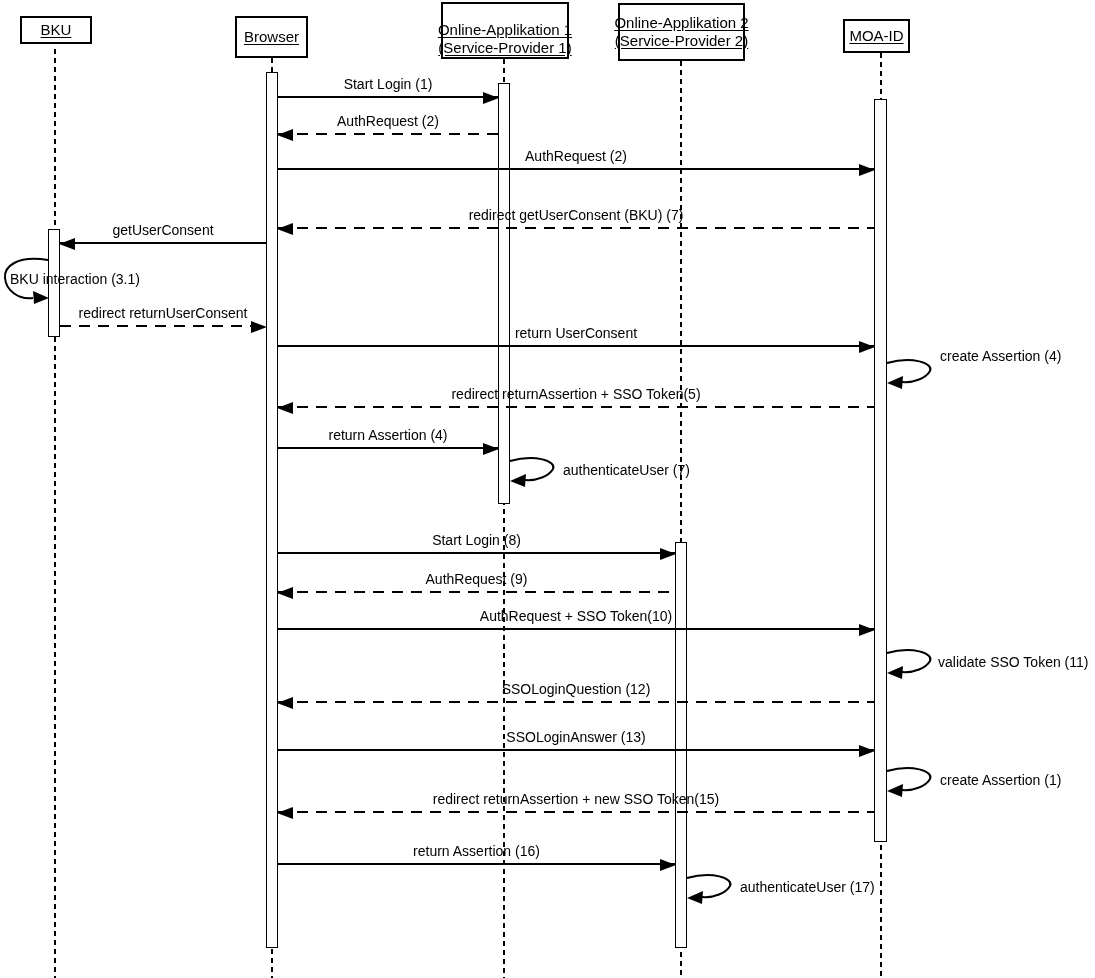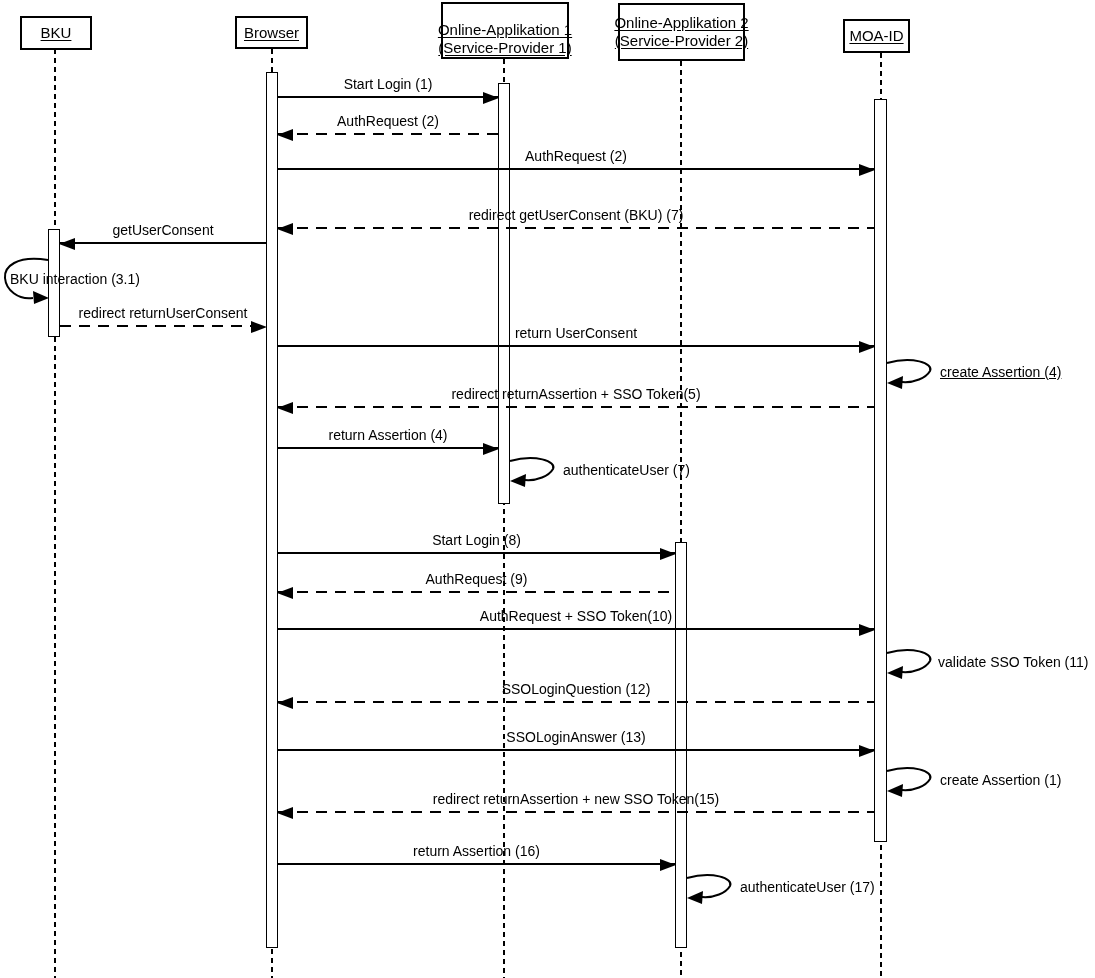--- a/index.html
+++ b/index.html
@@ -50,24 +50,24 @@
   <div class="lifeline" style="left:503px;top:59px;height:919px;"></div>
   <div class="lifeline" style="left:680px;top:61px;height:917px;"></div>
   <div class="lifeline" style="left:880px;top:53px;height:925px;"></div>
 
   <div class="activation" style="left:48px;top:229px;width:12px;height:108px;"></div>
   <div class="activation" style="left:266px;top:72px;width:12px;height:876px;"></div>
   <div class="activation" style="left:498px;top:83px;width:12px;height:421px;"></div>
   <div class="activation" style="left:675px;top:542px;width:12px;height:406px;"></div>
   <div class="activation" style="left:874px;top:99px;width:13px;height:743px;"></div>
 
-  <div class="actor-box" style="left:20px;top:16px;width:72px;height:34px;">
+  <div class="actor-box" style="left:20px;top:16px;width:72px;height:28px;">
     <span>BKU</span>
   </div>
-  <div class="actor-box" style="left:235px;top:16px;width:73px;height:33px;">
+  <div class="actor-box" style="left:235px;top:16px;width:73px;height:42px;">
     <span>Browser</span>
   </div>
   <div class="actor-box" style="left:441px;top:2px;width:128px;height:57px;justify-content:flex-end;">
     <span>Online-Applikation 1</span>
     <span>(Service-Provider 1)</span>
   </div>
   <div class="actor-box" style="left:618px;top:3px;width:127px;height:58px;">
     <span>Online-Applikation 2</span>
     <span>(Service-Provider 2)</span>
   </div>
@@ -174,21 +174,21 @@
   <svg class="loop" style="left:2px;top:255px;" width="48" height="50" viewBox="0 0 48 50">
     <path d="M46 5 C14 0 2 12 3 23 C4 35 16 45 31 43" fill="none" stroke="#000" stroke-width="2"></path>
     <polygon points="47,43 31,36 32,49" fill="#000"></polygon>
   </svg>
   <div class="loop-label" style="left:10px;top:271px;">BKU interaction (3.1)</div>
 
   <svg class="loop" style="left:886px;top:356px;" width="52" height="34" viewBox="0 0 52 34">
     <path d="M1 7 C26 0 48 7 44 15 C40 22 28 27 16 26" fill="none" stroke="#000" stroke-width="2"></path>
     <polygon points="1,27 17,20 16,33" fill="#000"></polygon>
   </svg>
-  <div class="loop-label" style="left:940px;top:364px;text-decoration:underline;">create Assertion (4)</div>
+  <div class="loop-label" style="left:940px;top:348px;">create Assertion (4)</div>
 
   <svg class="loop" style="left:509px;top:454px;" width="52" height="34" viewBox="0 0 52 34">
     <path d="M1 7 C26 0 48 7 44 15 C40 22 28 27 16 26" fill="none" stroke="#000" stroke-width="2"></path>
     <polygon points="1,27 17,20 16,33" fill="#000"></polygon>
   </svg>
   <div class="loop-label" style="left:563px;top:462px;">authenticateUser (7)</div>
 
   <svg class="loop" style="left:886px;top:646px;" width="52" height="34" viewBox="0 0 52 34">
     <path d="M1 7 C26 0 48 7 44 15 C40 22 28 27 16 26" fill="none" stroke="#000" stroke-width="2"></path>
     <polygon points="1,27 17,20 16,33" fill="#000"></polygon>

